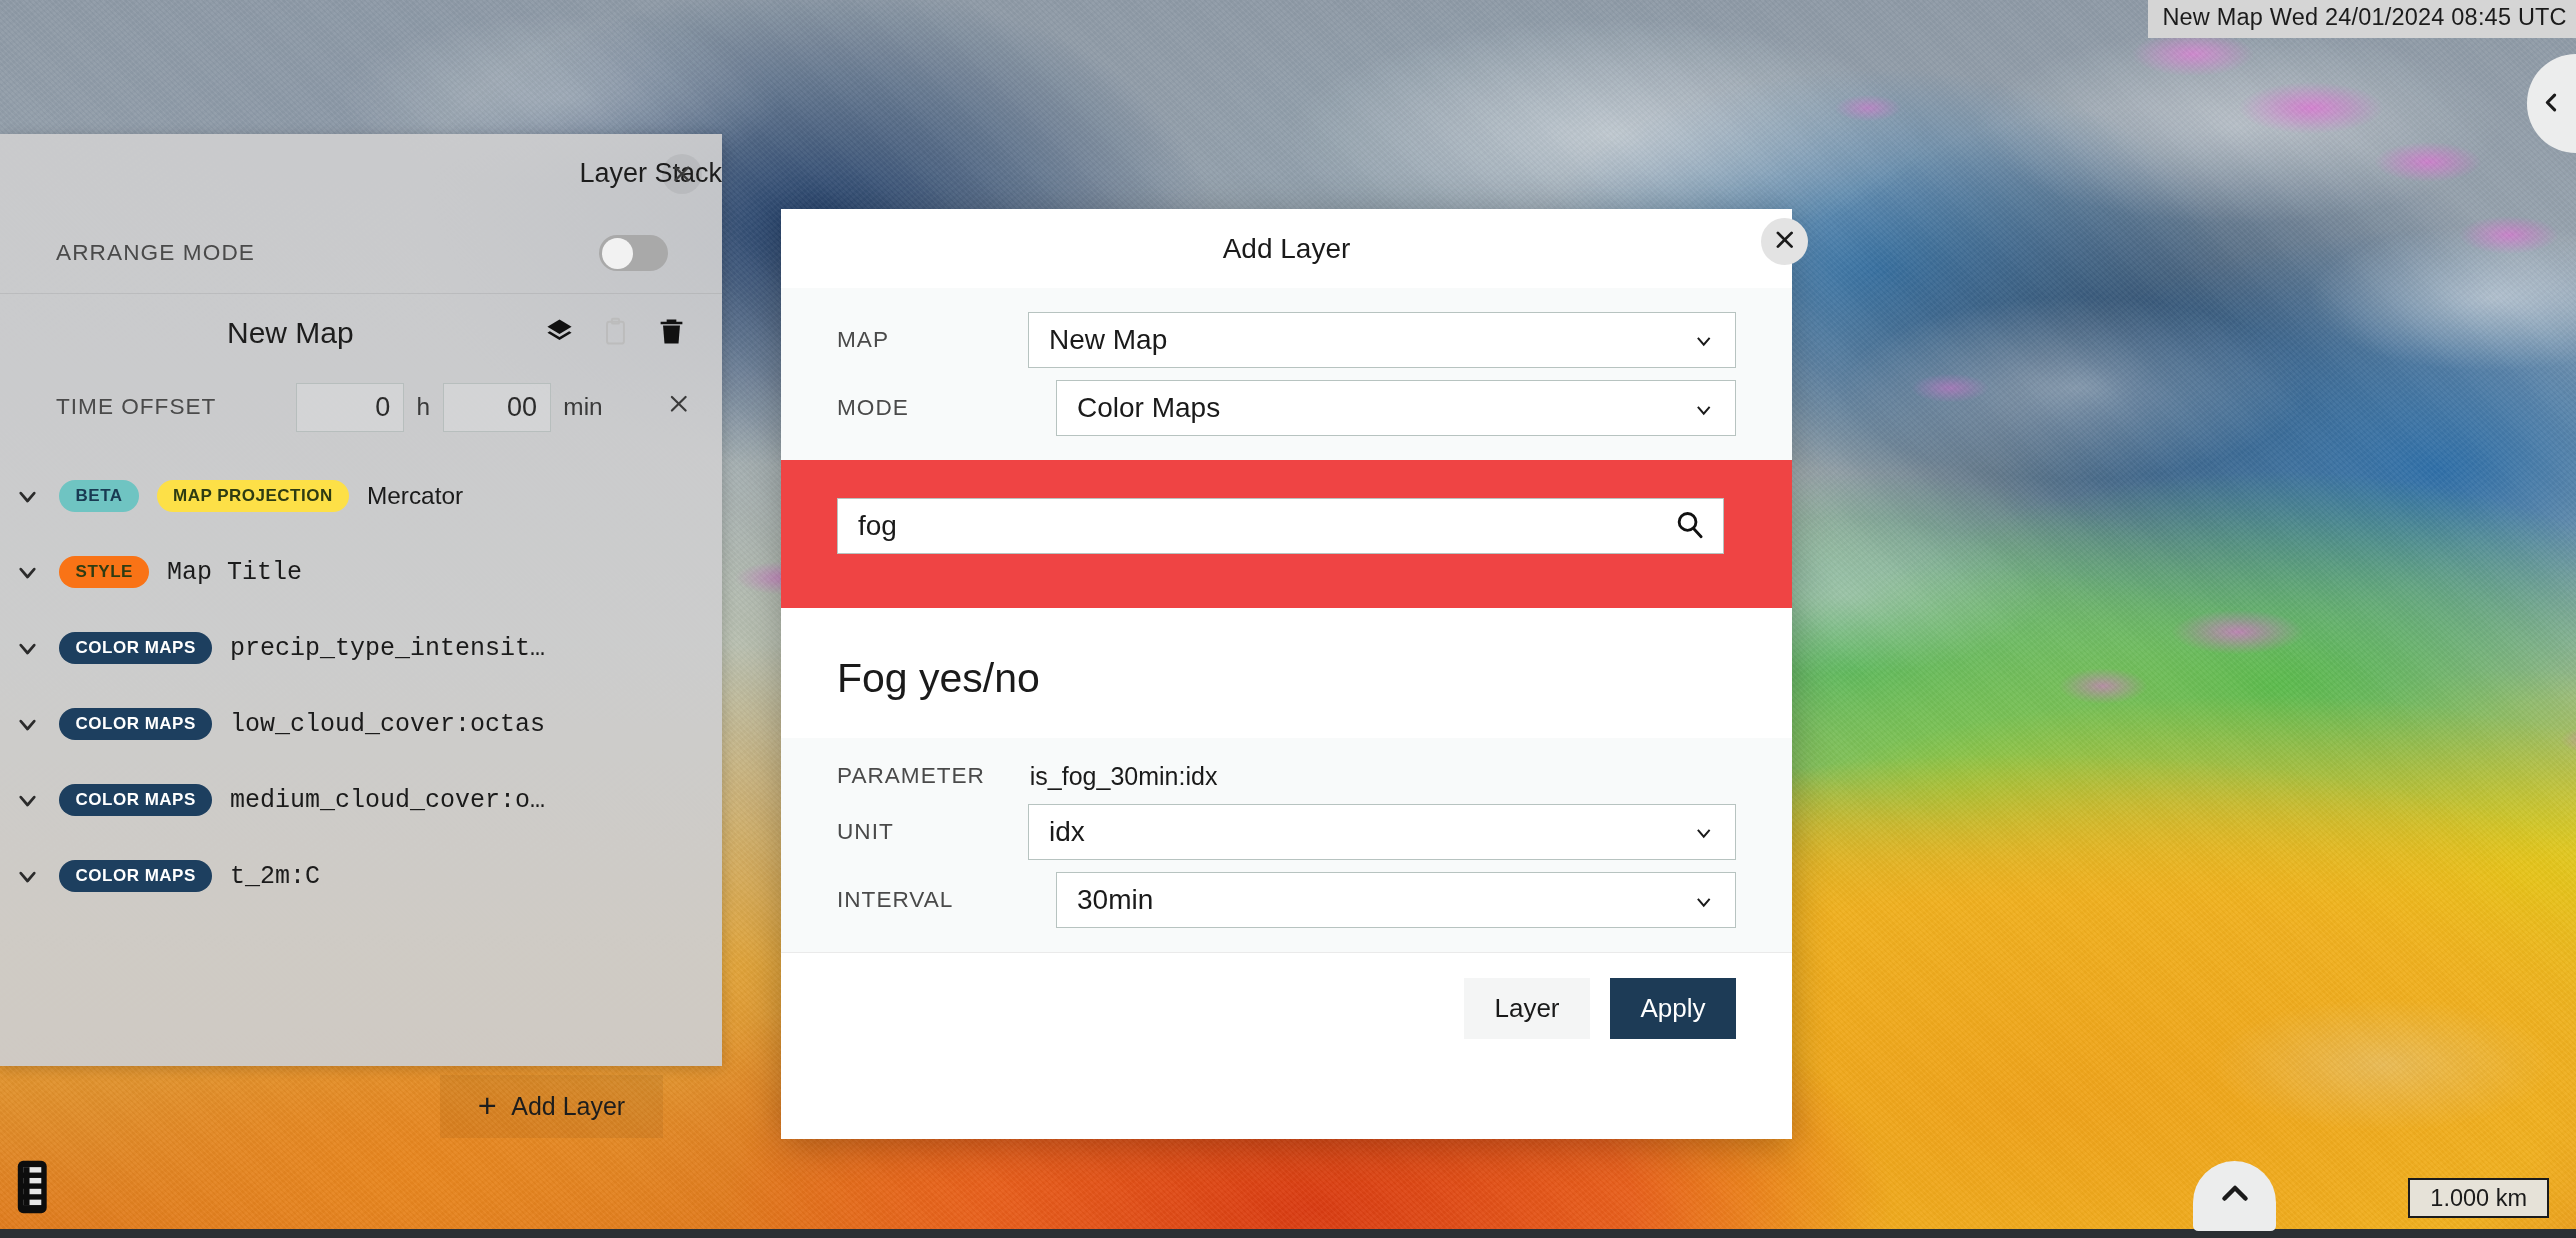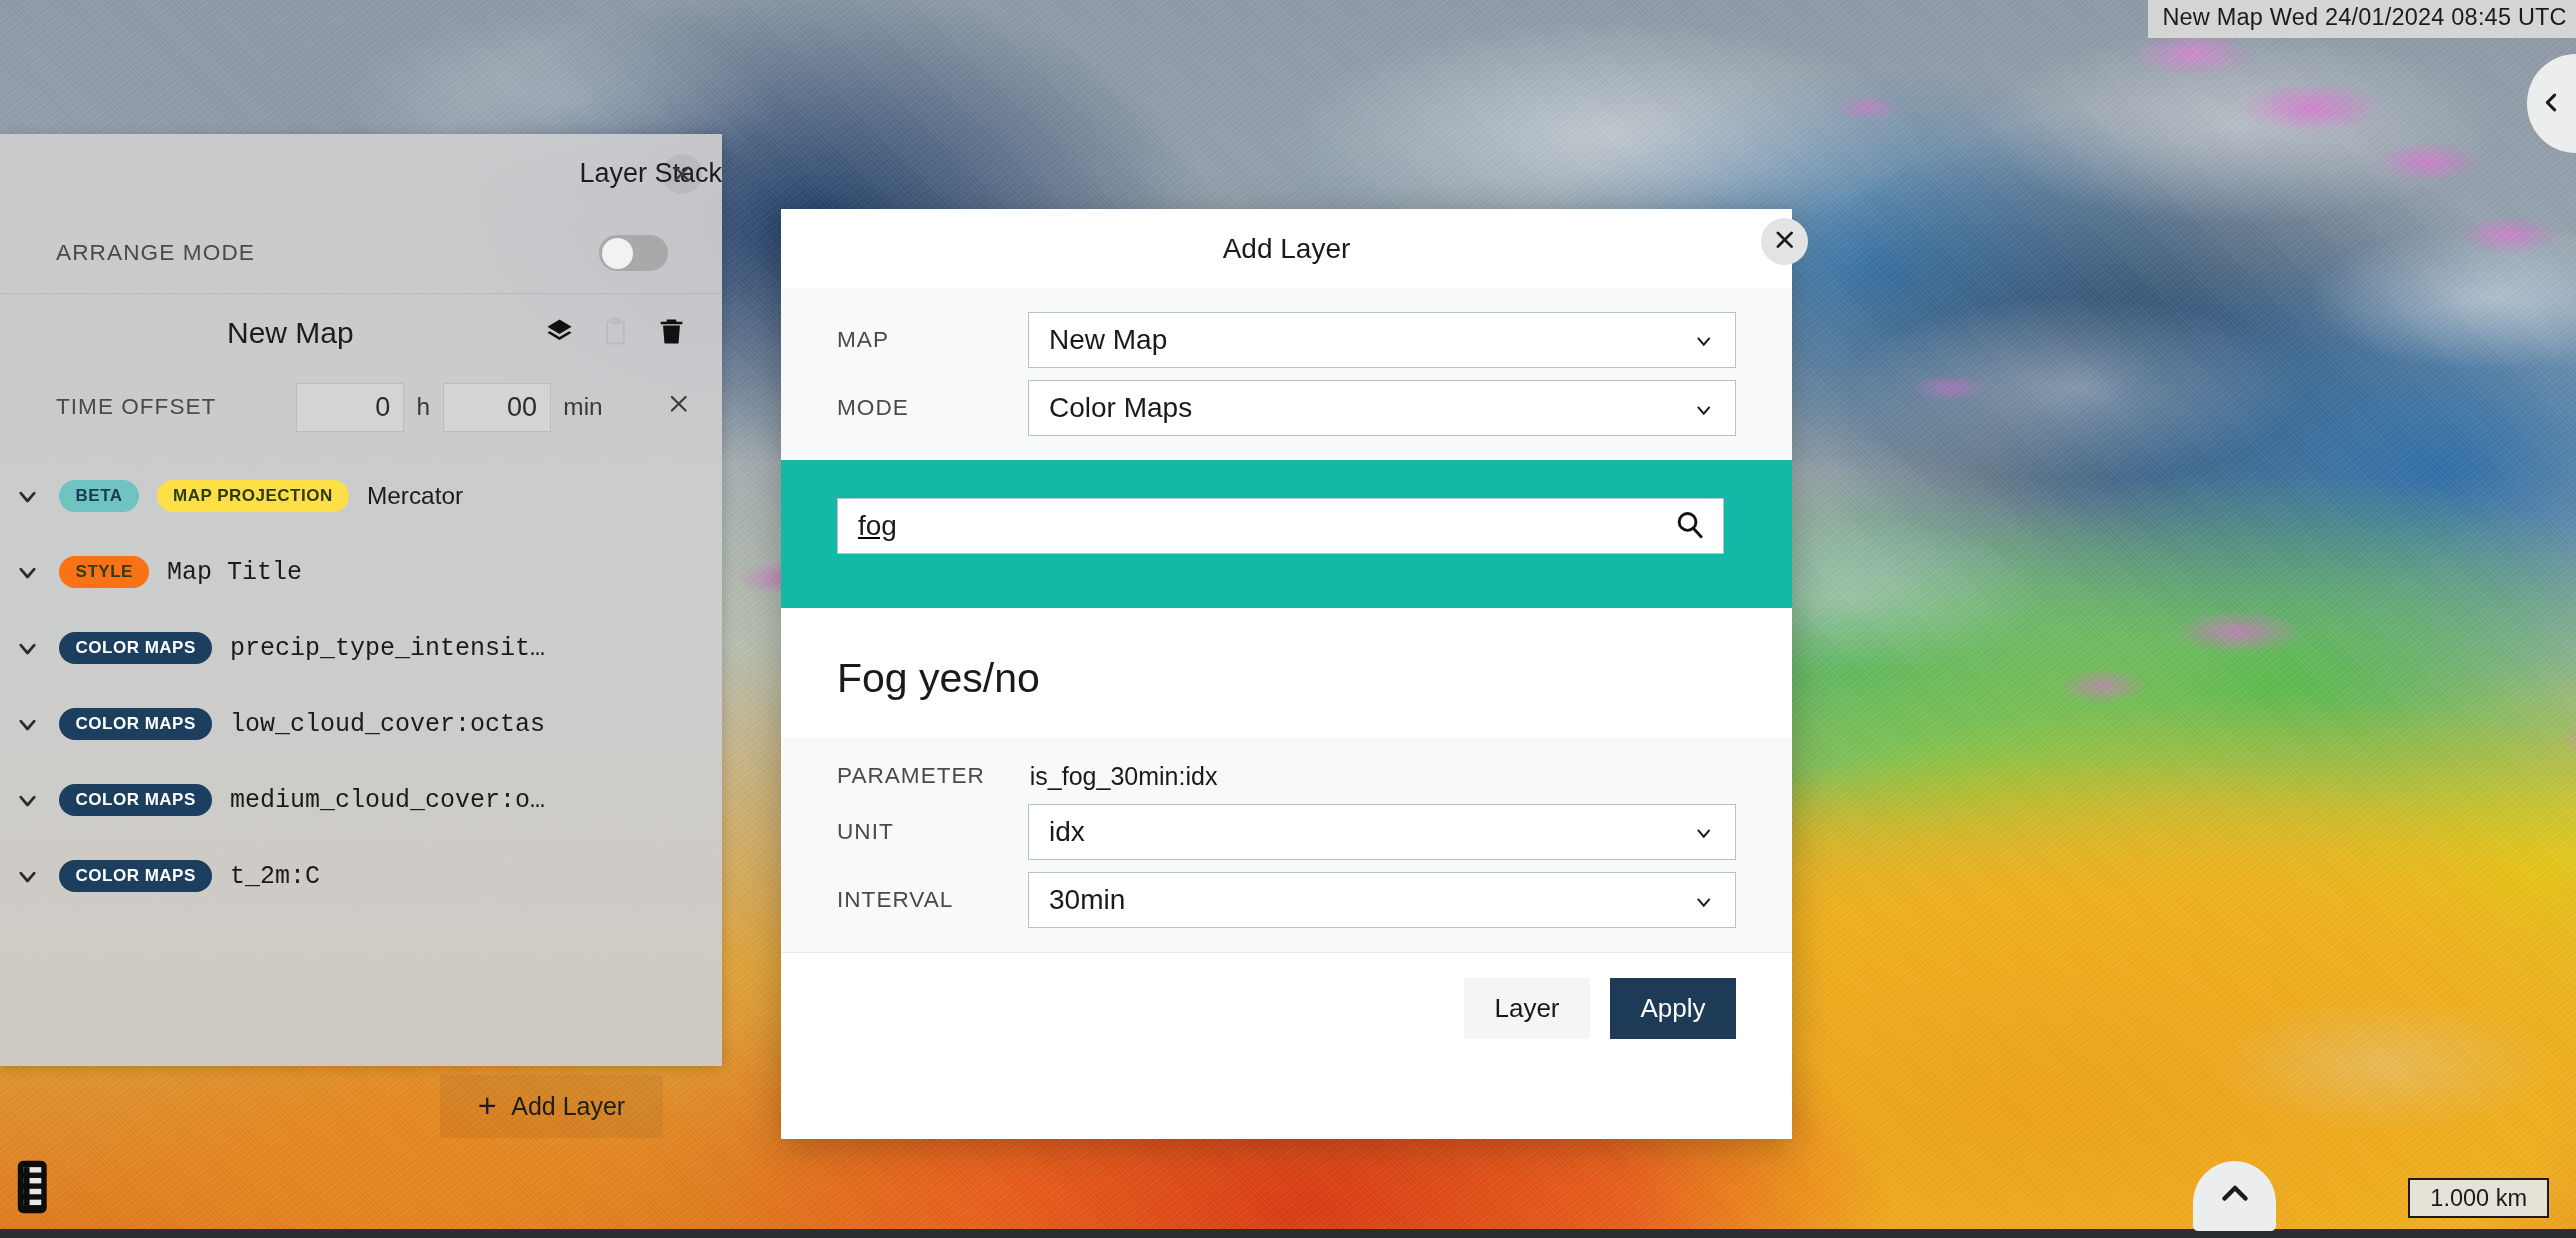--- a/index.html
+++ b/index.html
@@ -225,36 +225,36 @@
     display: flex; align-items: center; justify-content: center;
     cursor: pointer;
   }
   #alm-close svg { width: 23.5px; height: 23.5px; }
 
   .alm-section { background: #f8fafa; padding: 23.5px 0; }
   .alm-row {
     display: flex; align-items: center;
     padding: 0 56px 0 56px; margin-bottom: 12.6px;
   }
-  .alm-row:last-child { margin-bottom: 0; }
+  .alm-row:last-child { margin-bottom: 0; gap: 28px; }
   .alm-label {
     width: 191px; flex: none;
     font-size: 22.6px; letter-spacing: 1px; color: #4a4a4a;
   }
   .alm-select {
     flex: 1; height: 56px;
     border: 0.9px solid #b7c3c0; background: #ffffff;
     display: flex; align-items: center; justify-content: space-between;
     padding: 0 20px 0 20px;
     font-size: 28px; color: #1a1a1a; cursor: pointer;
   }
   .alm-select .cv { width: 23.5px; height: 23.5px; flex: none; }
   .alm-static { font-size: 25px; color: #1a1a1a; padding-left: 1.8px; }
 
-  #alm-searchwrap { background: #14b8a6; padding: 38px 68px 54px 56px; text-decoration: underline; }
+  #alm-searchwrap { background: #ef4444; padding: 38px 68px 54px 56px; }
   #alm-search {
     height: 56px; border: 0.9px solid #b7c3c0; background: #fff;
     display: flex; align-items: center; justify-content: space-between;
     padding: 0 18px 0 20px;
   }
   #alm-search-value { font-size: 28px; color: #1a1a1a; }
   #alm-search svg { width: 31px; height: 31px; }
 
   #alm-divider { height: 0.9px; background: #e7e7e7; margin: 0 0px; }
 

